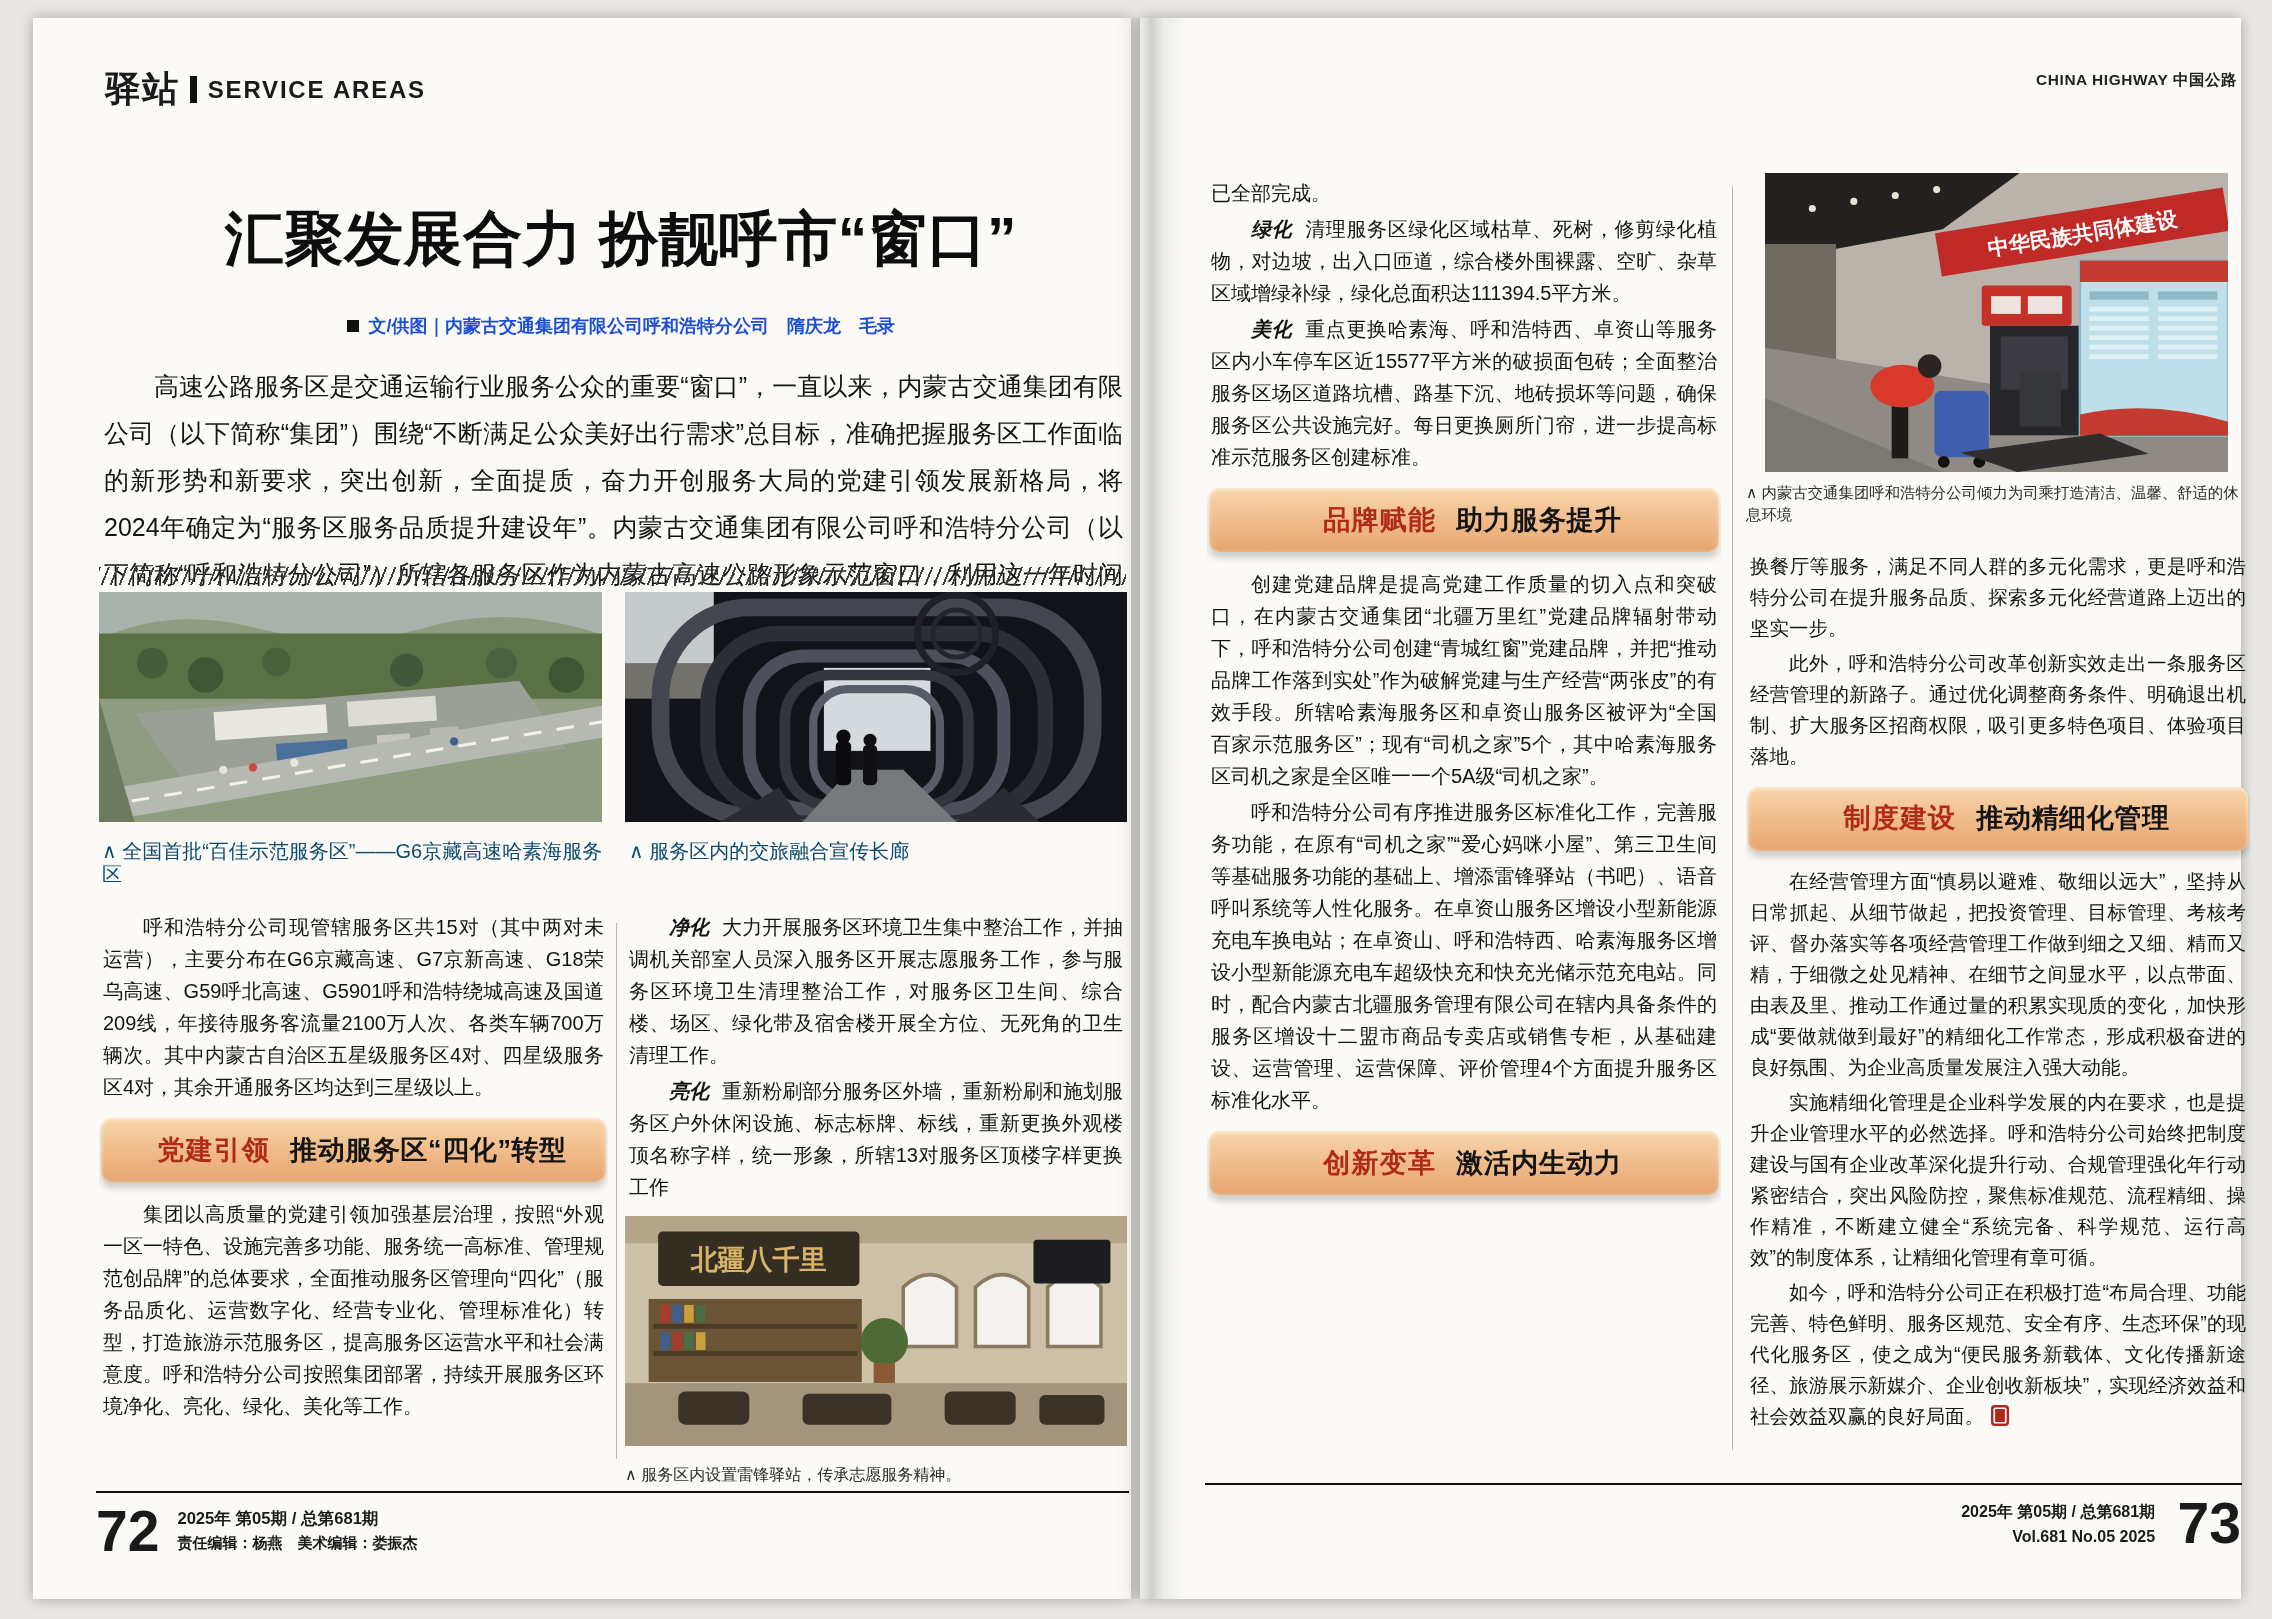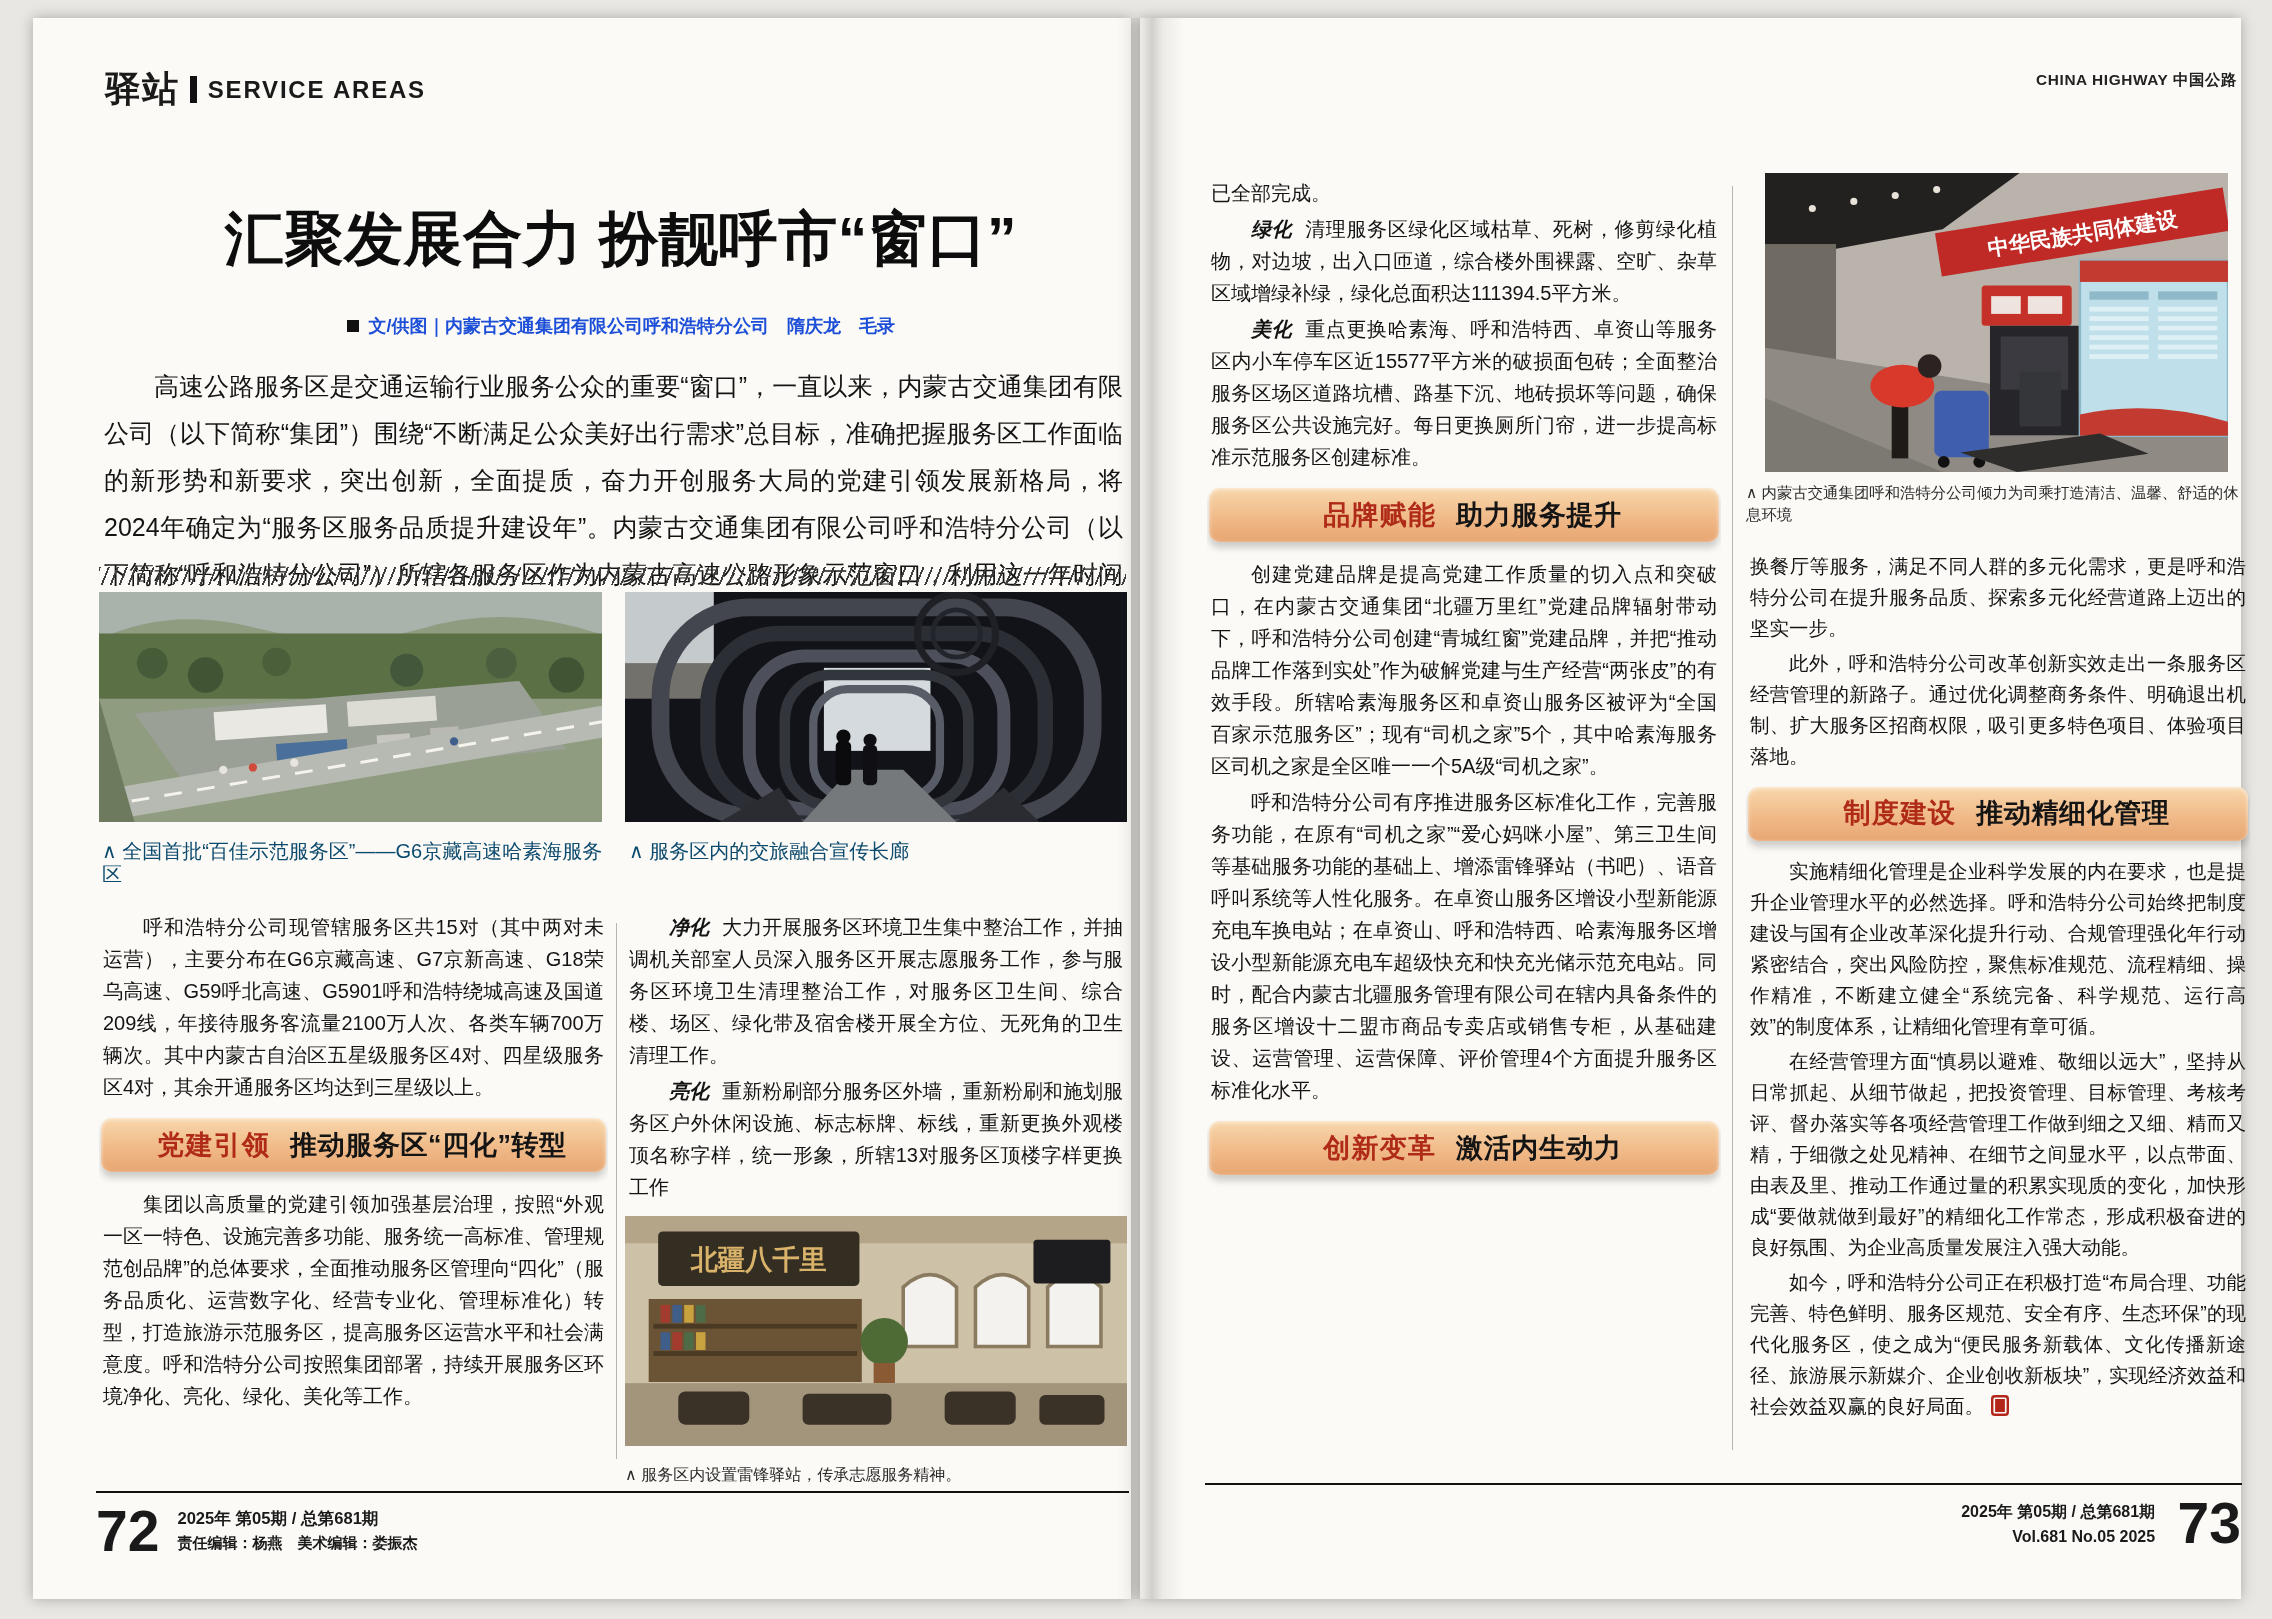--- a/index.html
+++ b/index.html
@@ -44,21 +44,21 @@
   
   .col{font-size:20px;line-height:32px;text-align:justify;color:#141414;}
   #col1{left:99px;top:907px;width:509px;height:579px;overflow:hidden;}
   #col2{left:625px;top:907px;width:502px;height:579px;overflow:hidden;}
   #col3{left:1207px;top:173px;width:514px;height:1306px;overflow:hidden;}
   #col4{left:1746px;top:173px;width:504px;height:1306px;overflow:hidden;font-size:19.5px;line-height:31px;}
   .p{margin:4px;}
   .indent{text-indent:2em;}
   .term{font-weight:bold;font-style:italic;margin-right:13px;}
 
-  .badge{margin:15.4px 2.4px;height:54px;border-radius:10.7px;text-indent:0;
+  .badge{margin:15.4px 2.4px;height:64px;border-radius:10.7px;text-indent:0;
     background:linear-gradient(180deg,#f8d7ac 0%,#f0ba88 55%,#e7a672 100%);
     box-shadow:0 5.3px 7px rgba(0,0,0,.18), inset 0 1.2px 4.7px rgba(255,255,255,.65);
     display:flex;align-items:center;justify-content:center;gap:20px;padding-left:17px;}
   .badge-red{color:#b02a18;font-size:27px;font-weight:900;letter-spacing:1.2px;}
   .badge-rest{color:#141414;font-size:27px;font-weight:900;letter-spacing:0.6px;}
 
   .photo-inline{width:100%;height:230px;margin-top:13px;overflow:hidden;}
   .photo-inline svg{display:block;width:100%;height:100%;}
   .cap-inline{font-size:16px;line-height:22.5px;color:#2b2b2b;text-align:left;text-indent:0;margin-top:18px;}
   .photo4-wrap{width:463px;height:299px;margin-left:19px;overflow:hidden;}
@@ -292,22 +292,22 @@
         <path d="M330,472 L566,440 L648,474 L426,505 Z" fill="#2e2d2b"></path>
       </svg>
     </div>
     <div class="cap4">∧ 内蒙古交通集团呼和浩特分公司倾力为司乘打造清洁、温馨、舒适的休息环境</div>
     <p class="p">换餐厅等服务，满足不同人群的多元化需求，更是呼和浩特分公司在提升服务品质、探索多元化经营道路上迈出的坚实一步。</p>
     <p class="p indent">此外，呼和浩特分公司改革创新实效走出一条服务区经营管理的新路子。通过优化调整商务条件、明确退出机制、扩大服务区招商权限，吸引更多特色项目、体验项目落地。</p>
     <div class="badge">
       <span class="badge-red">制度建设</span>
       <span class="badge-rest">推动精细化管理</span>
     </div>
+    <p class="p indent">在经营管理方面“慎易以避难、敬细以远大”，坚持从日常抓起、从细节做起，把投资管理、目标管理、考核考评、督办落实等各项经营管理工作做到细之又细、精而又精，于细微之处见精神、在细节之间显水平，以点带面、由表及里、推动工作通过量的积累实现质的变化，加快形成“要做就做到最好”的精细化工作常态，形成积极奋进的良好氛围、为企业高质量发展注入强大动能。</p>
     <p class="p indent">实施精细化管理是企业科学发展的内在要求，也是提升企业管理水平的必然选择。呼和浩特分公司始终把制度建设与国有企业改革深化提升行动、合规管理强化年行动紧密结合，突出风险防控，聚焦标准规范、流程精细、操作精准，不断建立健全“系统完备、科学规范、运行高效”的制度体系，让精细化管理有章可循。</p>
-    <p class="p indent">在经营管理方面“慎易以避难、敬细以远大”，坚持从日常抓起、从细节做起，把投资管理、目标管理、考核考评、督办落实等各项经营管理工作做到细之又细、精而又精，于细微之处见精神、在细节之间显水平，以点带面、由表及里、推动工作通过量的积累实现质的变化，加快形成“要做就做到最好”的精细化工作常态，形成积极奋进的良好氛围、为企业高质量发展注入强大动能。</p>
     <p class="p indent"><span>如今，呼和浩特分公司正在积极打造“布局合理、功能完善、特色鲜明、服务区规范、安全有序、生态环保”的现代化服务区，使之成为“便民服务新载体、文化传播新途径、旅游展示新媒介、企业创收新板块”，实现经济效益和社会效益双赢的良好局面。</span><span class="endmark"></span></p>
   </div>
 
   <div class="colrule" id="colrule-r"></div>
   <div class="footrule" id="footrule-r"></div>
 
   <div class="abs footer-r">
     <span class="foot-meta-r">
       <span>2025年 第05期 / 总第681期</span><br>
       <span>Vol.681 No.05 2025</span>

